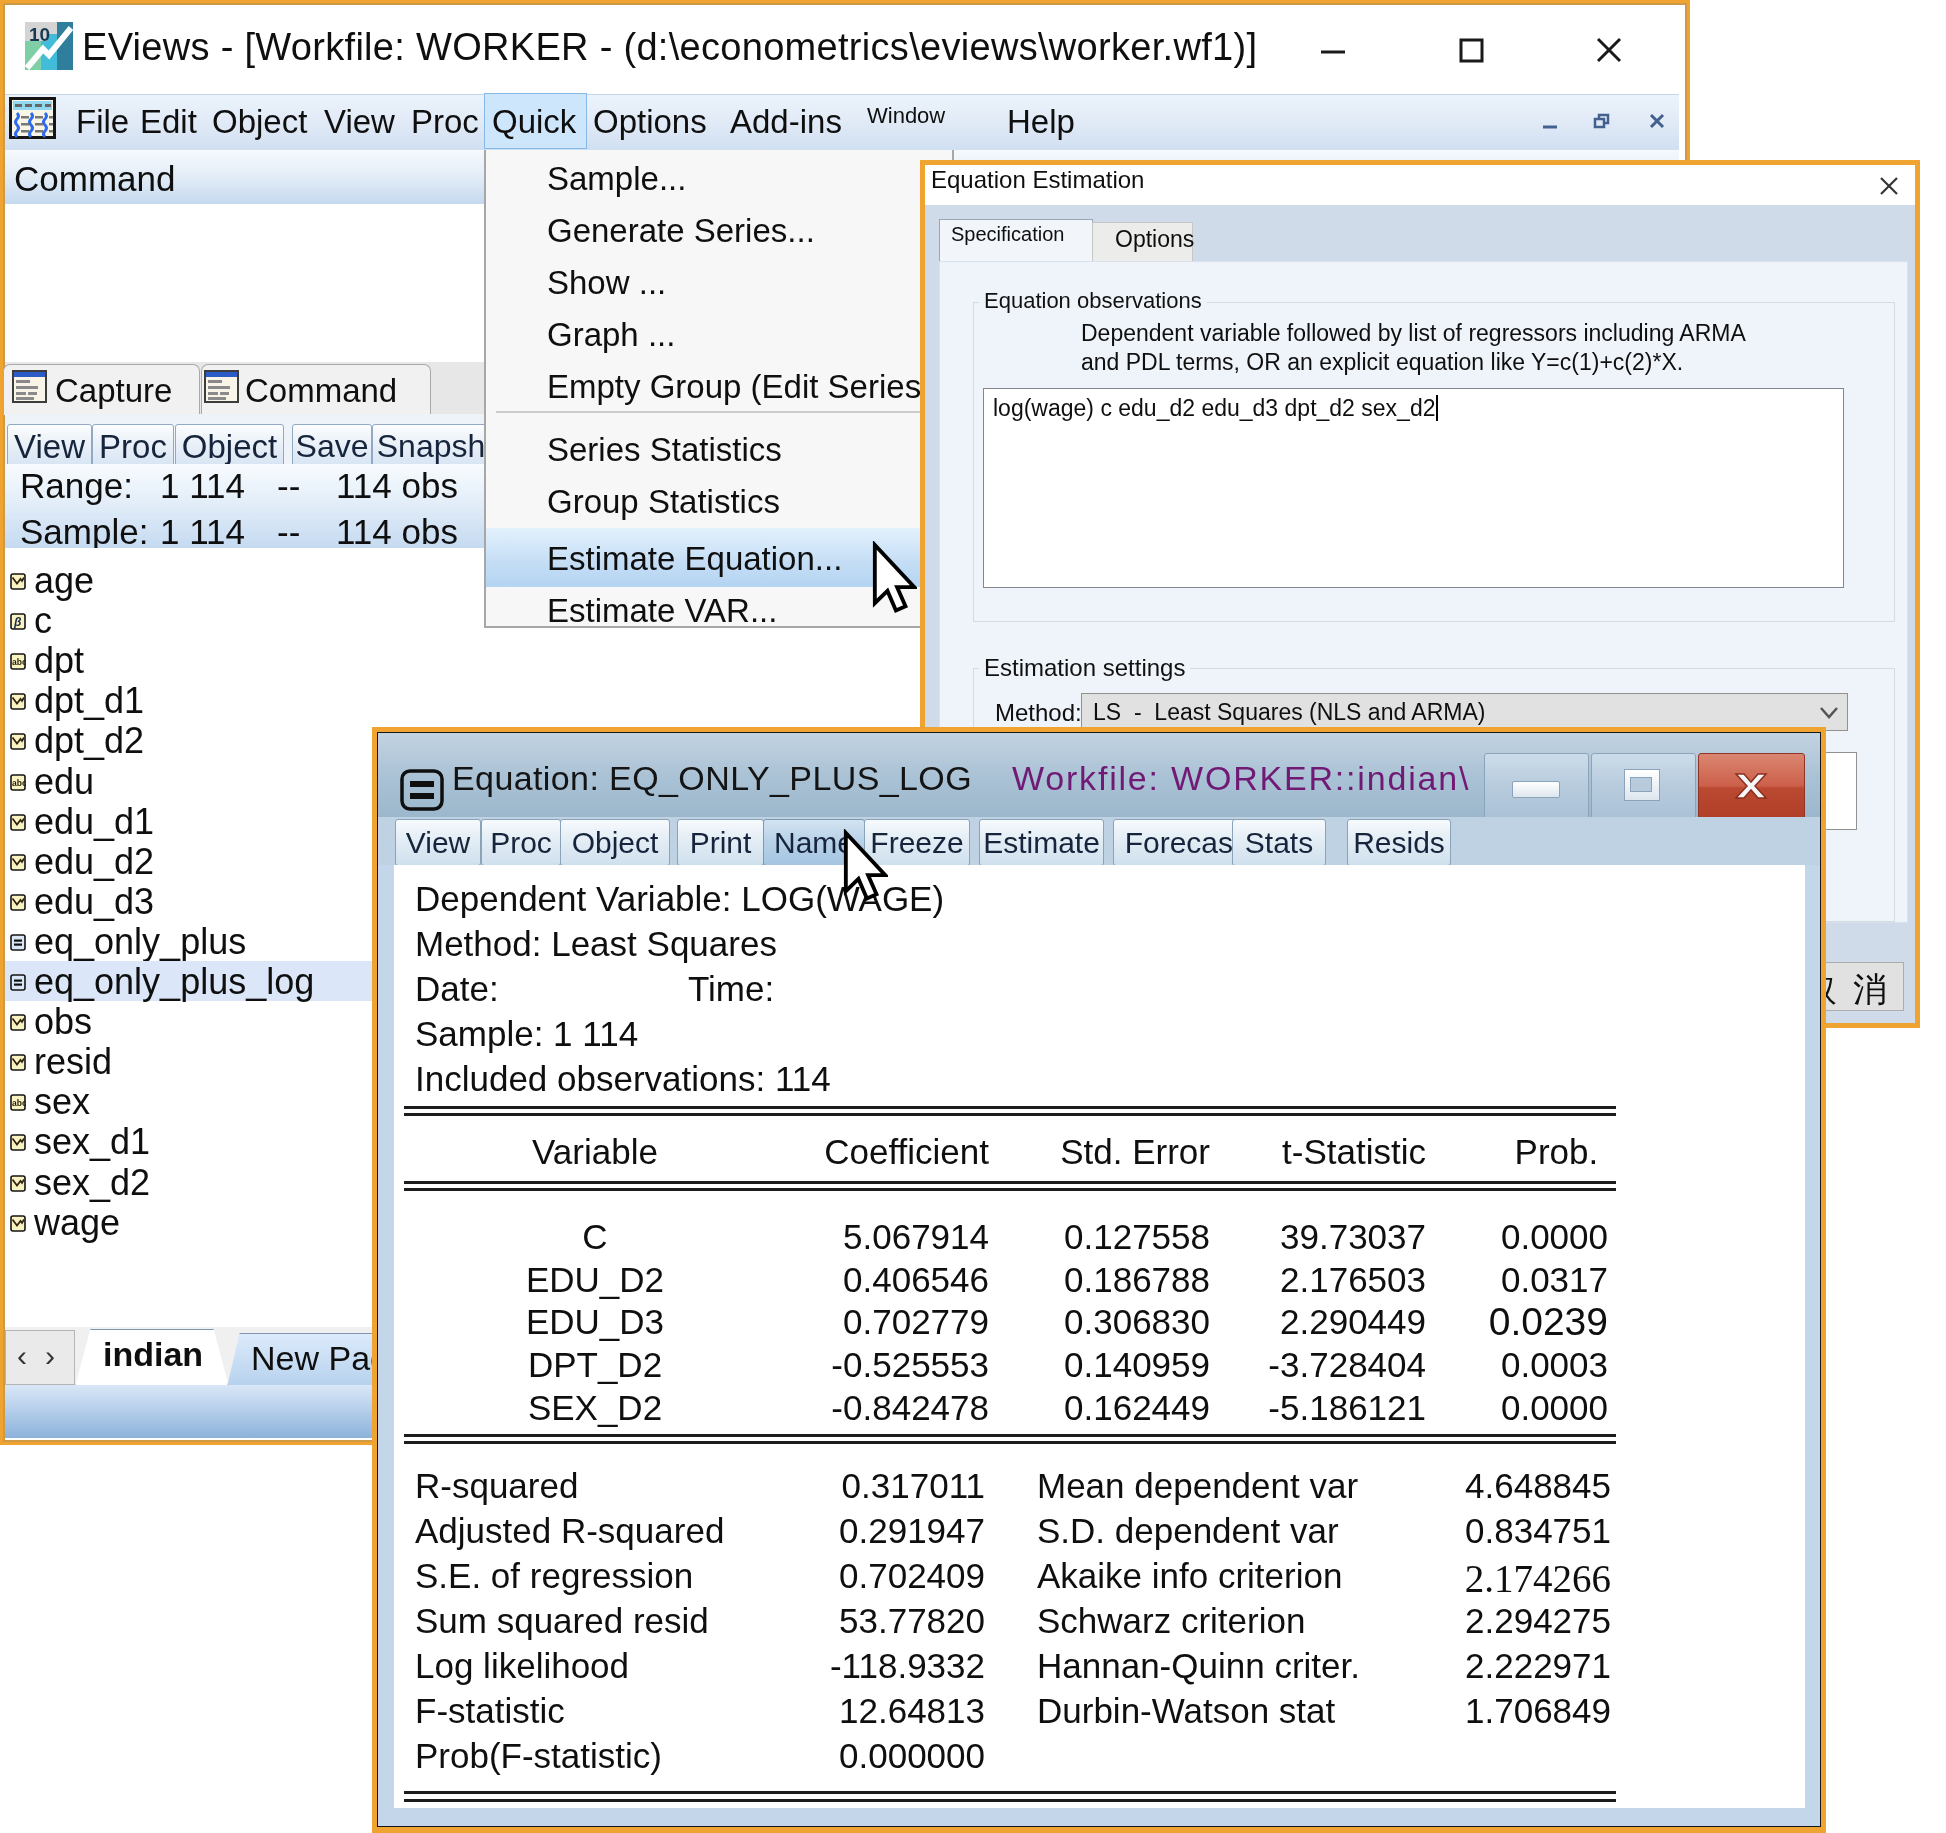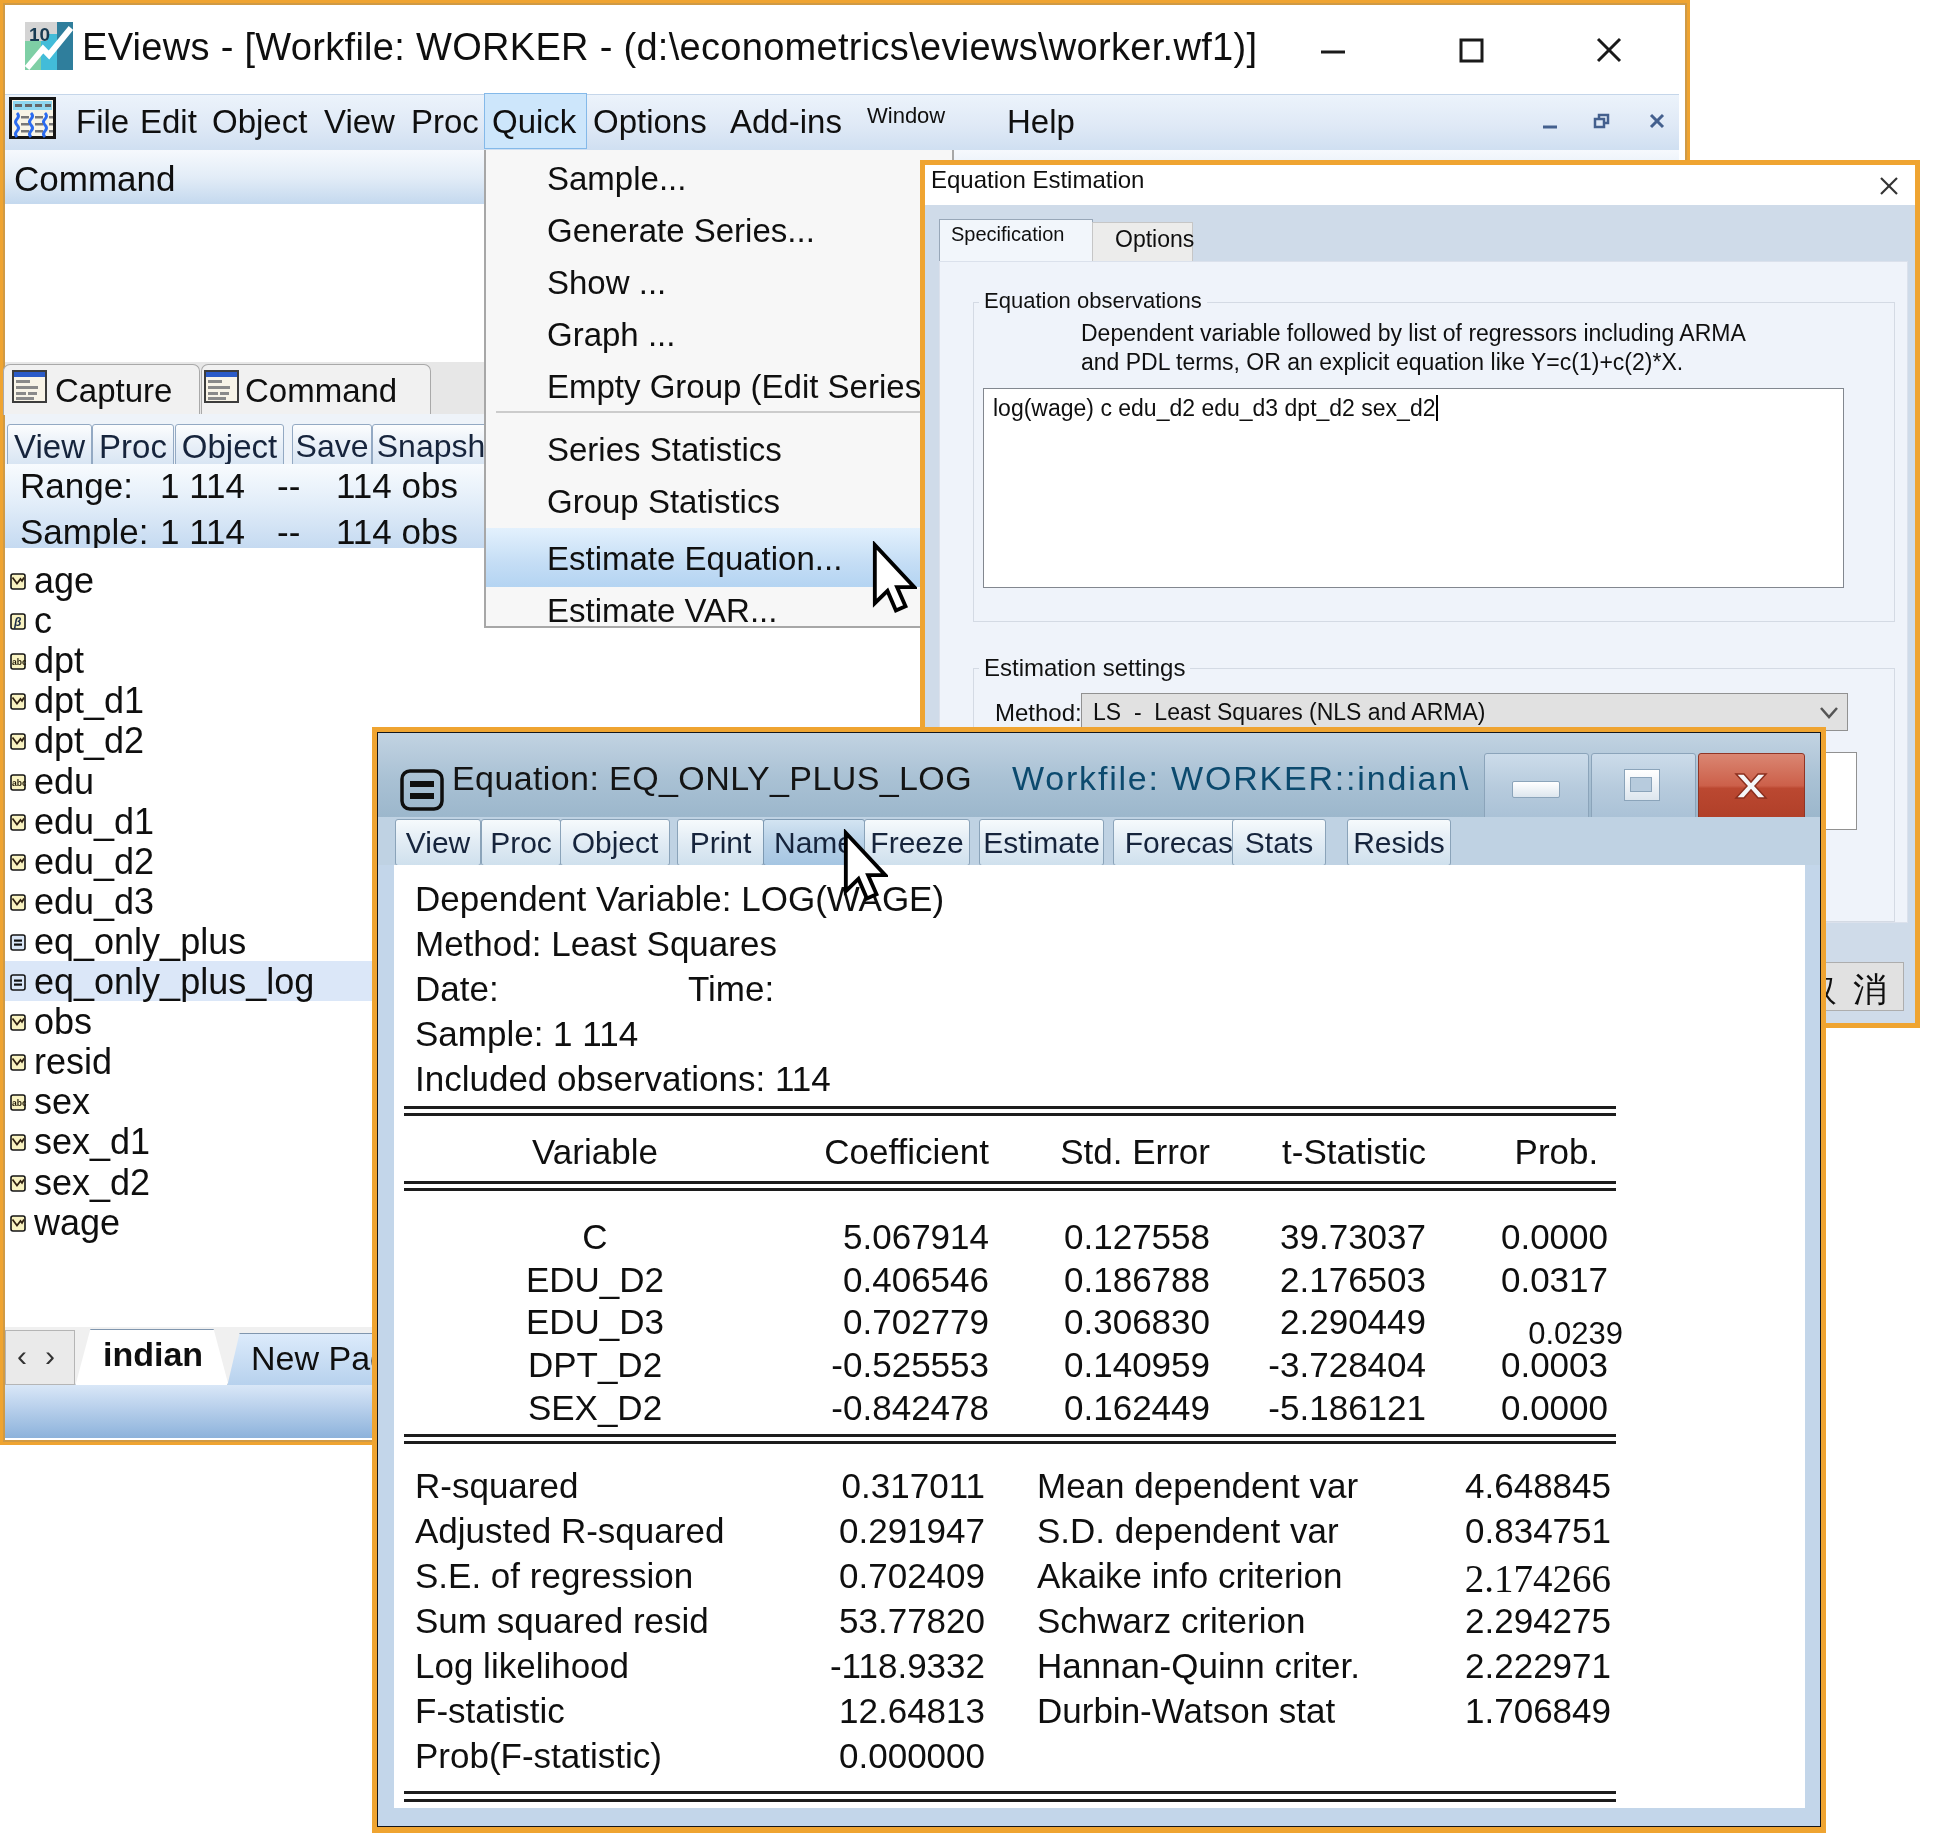--- a/index.html
+++ b/index.html
@@ -289,21 +289,21 @@
 <div class="a" id="eqwin" style="left:372px;top:727px;width:1454px;height:1106px;background:#efa431;">
  <div class="a" style="left:5px;top:5px;width:1444px;height:1095px;background:#c3d6ea;border:1px solid #15161a;box-sizing:border-box;">
 
   <div class="a" style="left:0;top:0;width:1442px;height:84px;background:linear-gradient(#c2d3e2,#a9c1d4 55%,#9cb7cc);"></div>
   <svg class="a" style="left:22px;top:36px;" width="44" height="42" viewBox="0 0 44 42">
     <rect x="2" y="2" width="40" height="38" rx="8" fill="none" stroke="#0f0f0f" stroke-width="3.5"></rect>
     <rect x="10" y="12" width="24" height="6" fill="#0f0f0f"></rect>
     <rect x="10" y="24" width="24" height="6" fill="#0f0f0f"></rect>
   </svg>
   <div class="t" style="left:74px;top:26px;font-size:34px;letter-spacing:0.4px;color:#141414;">Equation: EQ_ONLY_PLUS_LOG</div>
-  <div class="t" style="left:634px;top:26px;font-size:34px;letter-spacing:1.8px;color:#0c4a6e;">Workfile: WORKER::indian\</div>
+  <div class="t" style="left:634px;top:26px;font-size:34px;letter-spacing:1.8px;color:#701a75;">Workfile: WORKER::indian\</div>
 
   <div class="a" style="left:1106px;top:20px;width:103px;height:66px;border:1px solid #8ba4ba;border-radius:3px;background:linear-gradient(#ccdcea,#b7cbdd 50%,#a9c1d6);"></div>
   <div class="a" style="left:1134px;top:48px;width:46px;height:15px;background:linear-gradient(#ffffff,#dde6ee);border:1px solid #8ba4ba;border-radius:2px;"></div>
   <div class="a" style="left:1213px;top:20px;width:103px;height:66px;border:1px solid #8ba4ba;border-radius:3px;background:linear-gradient(#ccdcea,#b7cbdd 50%,#a9c1d6);"></div>
   <div class="a" style="left:1246px;top:36px;width:34px;height:30px;background:linear-gradient(#ffffff,#dde6ee);border:1px solid #8ba4ba;"></div>
   <div class="a" style="left:1252px;top:44px;width:20px;height:13px;background:#b7cbdd;border:1px solid #8ba4ba;"></div>
   <div class="a" style="left:1320px;top:20px;width:105px;height:66px;border:1px solid #903525;border-radius:3px;background:linear-gradient(#da8672,#cc604a 48%,#bb4831 52%,#b03f28);"></div>
   <svg class="a" style="left:1348px;top:33px;" width="50" height="40" viewBox="0 0 50 40">
     <path d="M10 8 L18 8 L25 16 L32 8 L40 8 L29 20 L40 32 L32 32 L25 24 L18 32 L10 32 L21 20 Z" fill="#f4f6f8" stroke="#8c2f1e" stroke-width="1.5"></path>
   </svg>
@@ -344,21 +344,21 @@
         <div class="rt" style="left:830px;top:484px;width:400px;font-size:35px;">0.0000</div>
         <div class="t" style="left:17px;top:527px;width:400px;text-align:center;font-size:35px;">EDU_D2</div>
         <div class="rt" style="left:211px;top:527px;width:400px;font-size:35px;">0.406546</div>
         <div class="rt" style="left:432px;top:527px;width:400px;font-size:35px;">0.186788</div>
         <div class="rt" style="left:648px;top:527px;width:400px;font-size:35px;">2.176503</div>
         <div class="rt" style="left:830px;top:527px;width:400px;font-size:35px;">0.0317</div>
         <div class="t" style="left:17px;top:569px;width:400px;text-align:center;font-size:35px;">EDU_D3</div>
         <div class="rt" style="left:211px;top:569px;width:400px;font-size:35px;">0.702779</div>
         <div class="rt" style="left:432px;top:569px;width:400px;font-size:35px;">0.306830</div>
         <div class="rt" style="left:648px;top:569px;width:400px;font-size:35px;">2.290449</div>
-        <div class="rt" style="left:830px;top:583px;width:400px;font-size:31px;padding-left:15px;">0.0239</div>
+        <div class="rt" style="left:830px;top:567px;width:400px;font-size:39px;">0.0239</div>
         <div class="t" style="left:17px;top:612px;width:400px;text-align:center;font-size:35px;">DPT_D2</div>
         <div class="rt" style="left:211px;top:612px;width:400px;font-size:35px;">-0.525553</div>
         <div class="rt" style="left:432px;top:612px;width:400px;font-size:35px;">0.140959</div>
         <div class="rt" style="left:648px;top:612px;width:400px;font-size:35px;">-3.728404</div>
         <div class="rt" style="left:830px;top:612px;width:400px;font-size:35px;">0.0003</div>
         <div class="t" style="left:17px;top:655px;width:400px;text-align:center;font-size:35px;">SEX_D2</div>
         <div class="rt" style="left:211px;top:655px;width:400px;font-size:35px;">-0.842478</div>
         <div class="rt" style="left:432px;top:655px;width:400px;font-size:35px;">0.162449</div>
         <div class="rt" style="left:648px;top:655px;width:400px;font-size:35px;">-5.186121</div>
         <div class="rt" style="left:830px;top:655px;width:400px;font-size:35px;">0.0000</div>

